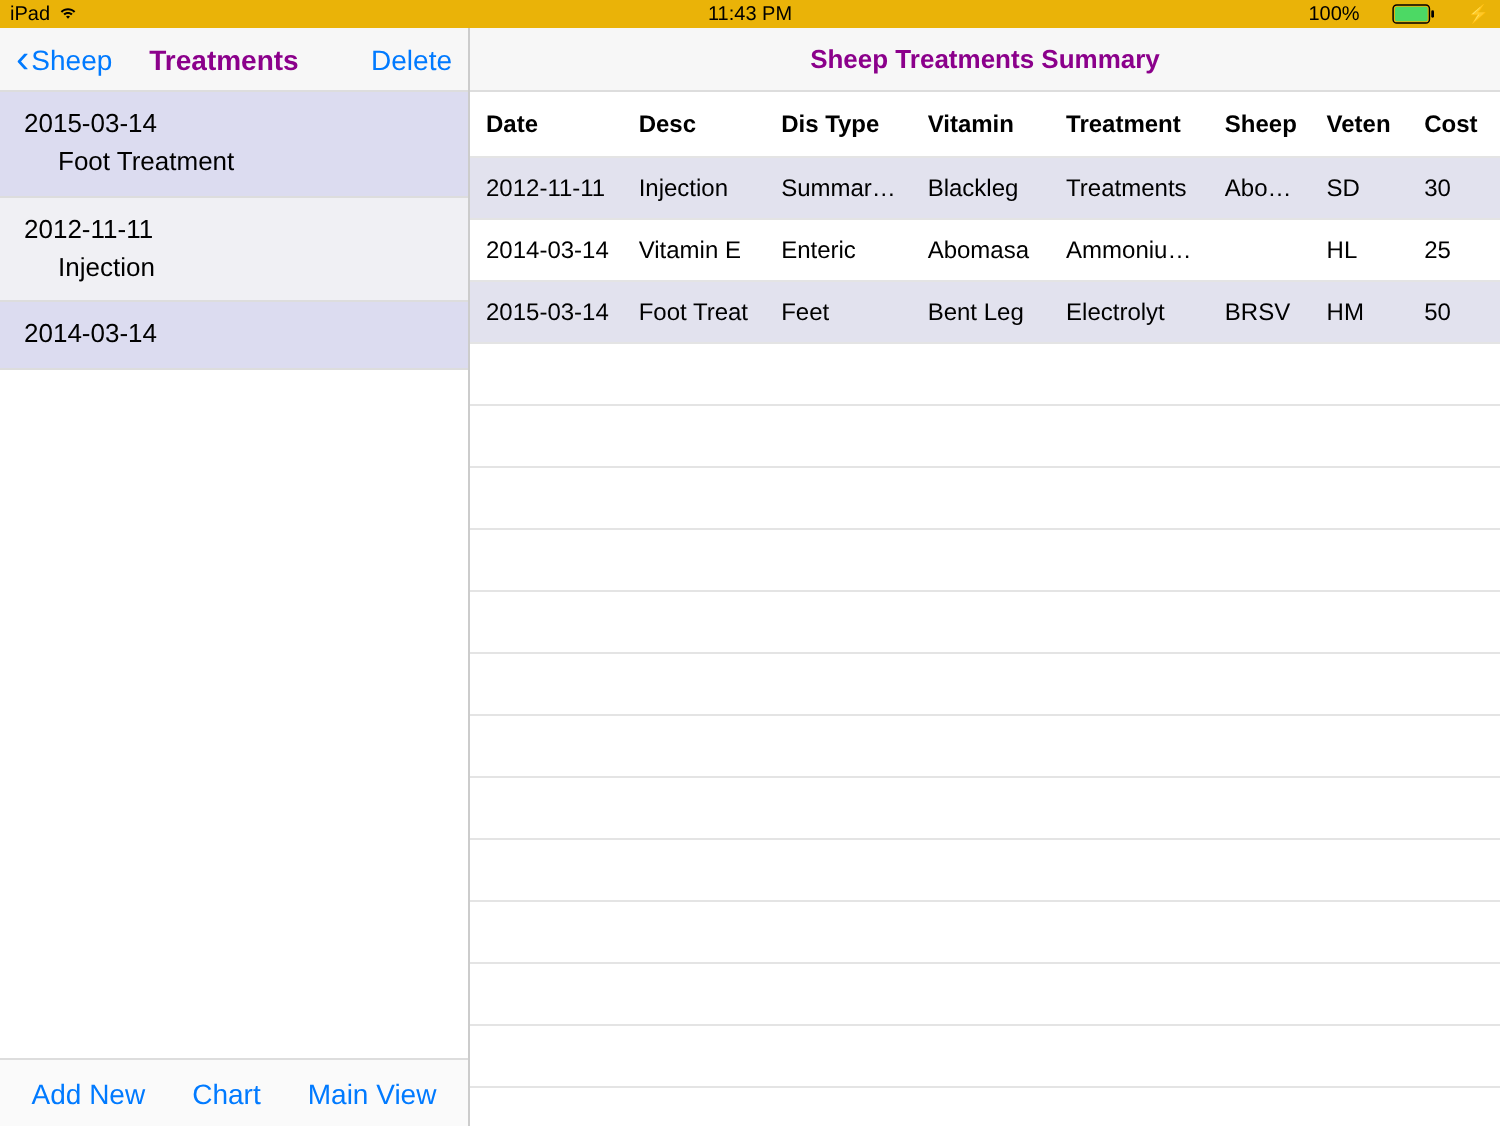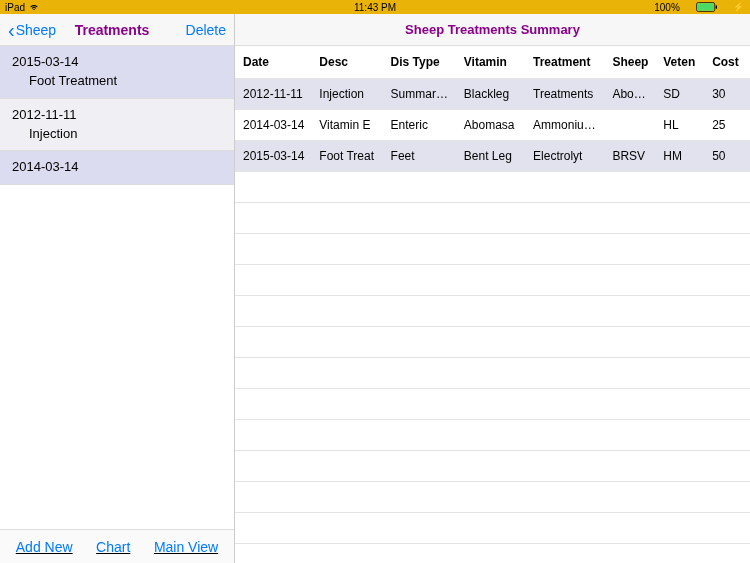--- a/index.html
+++ b/index.html
@@ -63,21 +63,20 @@
     .sidebar-item-desc { color: #000; margin-left: 17px; }
 
     .sidebar-footer {
       height: 34px;
       display: flex;
       align-items: center;
       justify-content: space-around;
       border-top: 1px solid #ddd;
       background: #fafafa;
       padding: 0 4px;
-      text-decoration: underline;
     }
     .sidebar-footer-btn { color: #007aff; font-size: 14px; cursor: pointer; }
 
     
     .content { flex: 1; display: flex; flex-direction: column; }
     .content-header {
       height: 32px;
       display: flex;
       align-items: center;
       justify-content: center;

